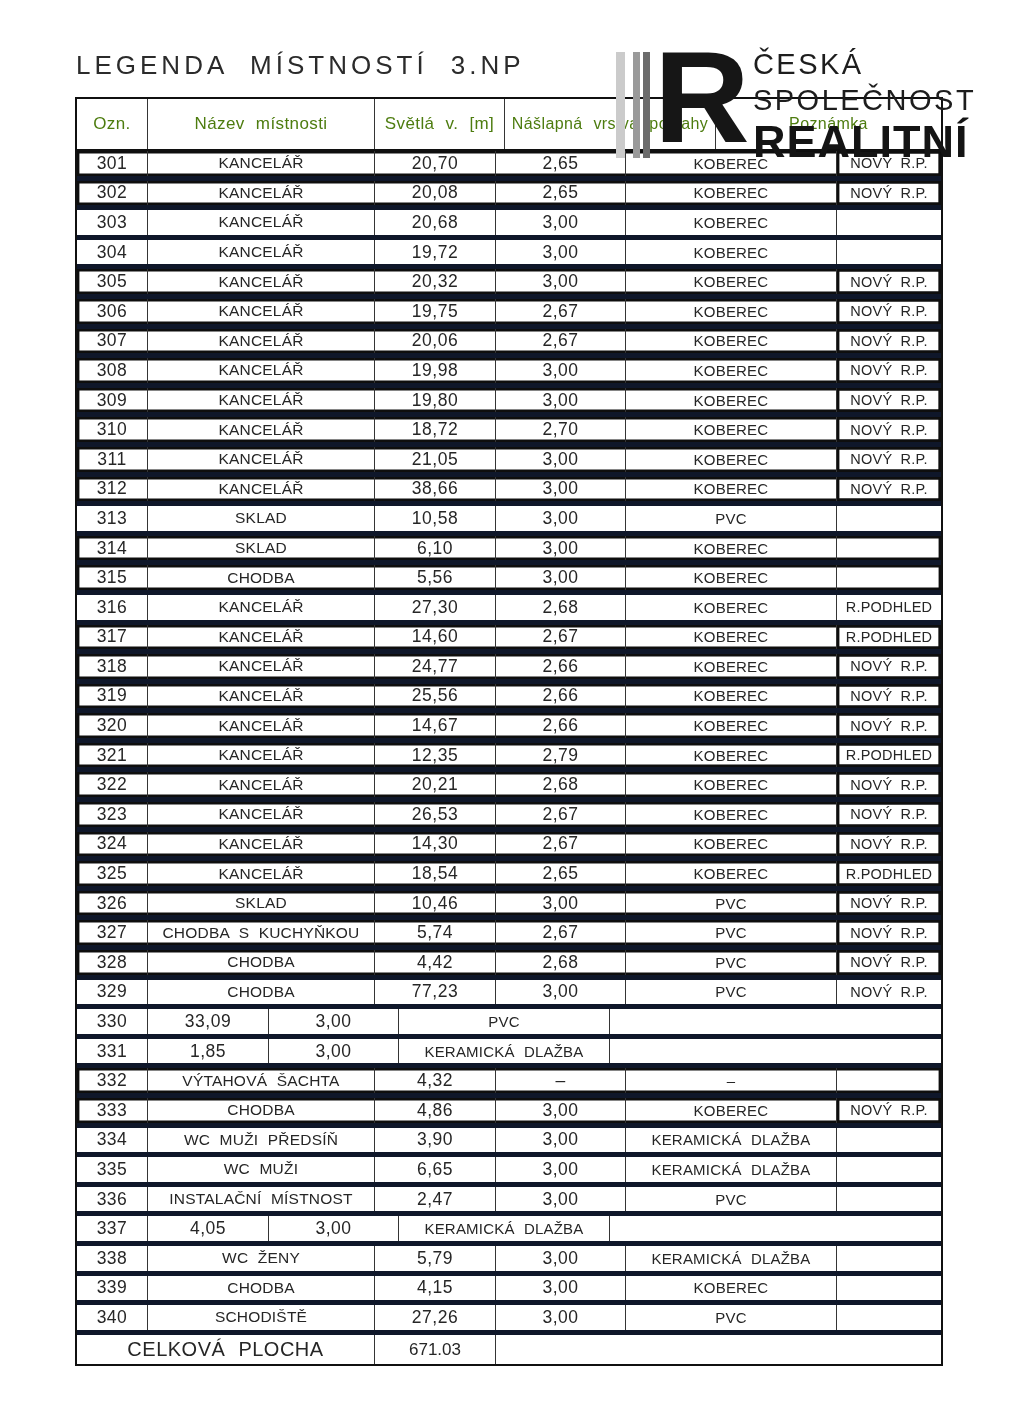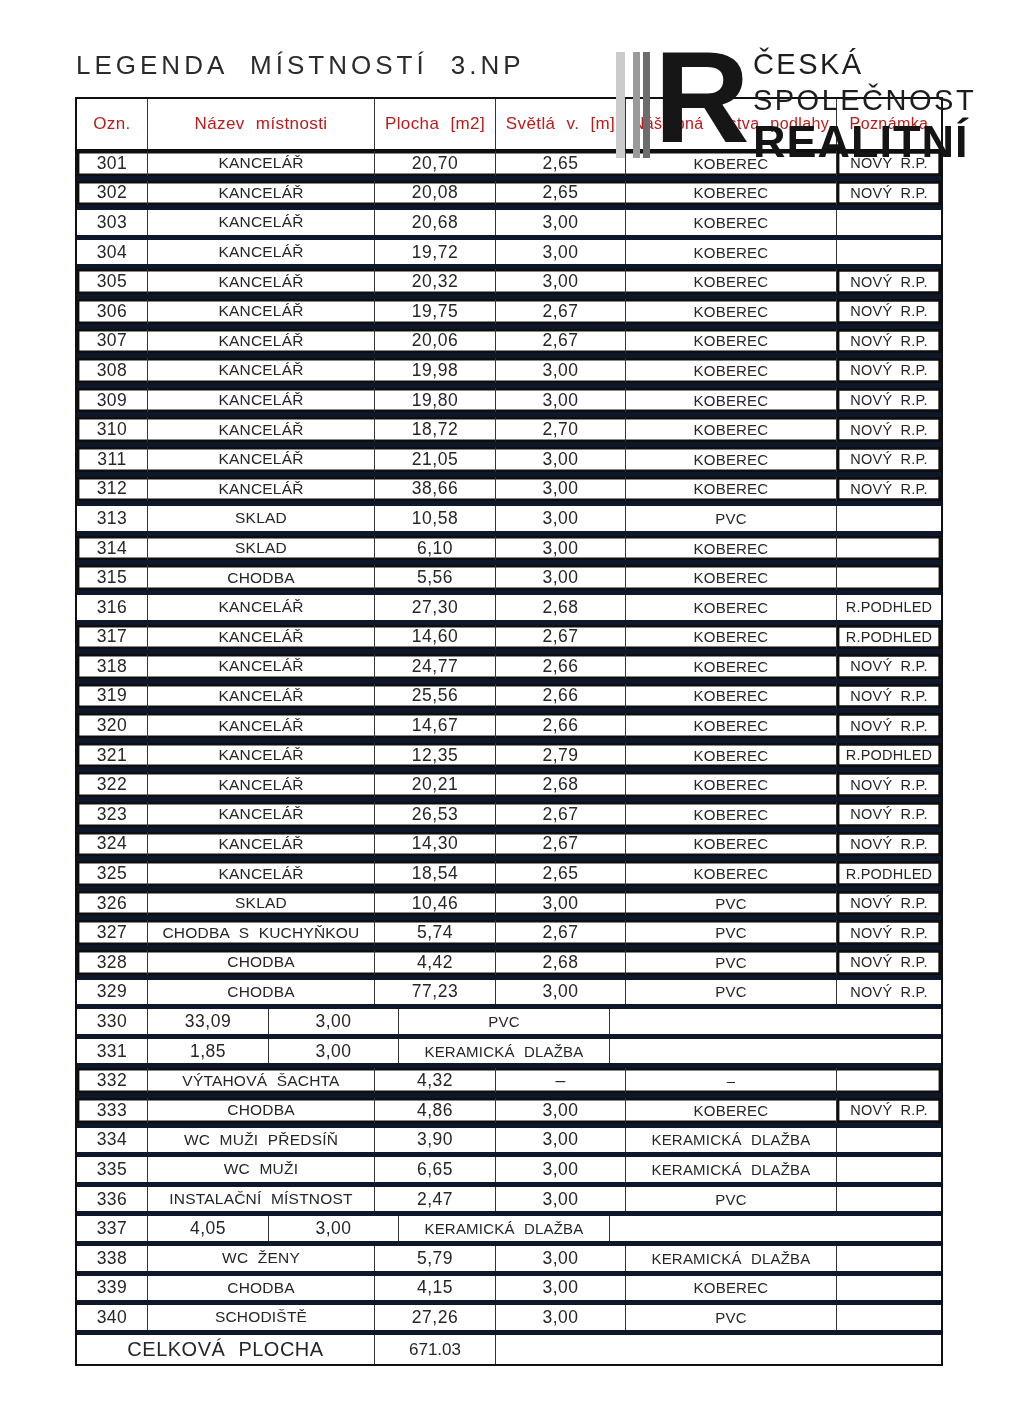--- a/index.html
+++ b/index.html
@@ -23,21 +23,21 @@
     border-right:1px solid #353535; box-sizing:border-box; height:100%;
     white-space:nowrap; overflow:hidden;
   }
   .cell:last-child { border-right:none; }
   .c-ozn    { width:71px; }
   .c-nazev  { width:227px; }
   .c-plocha { width:121px; }
   .c-svetla { width:130px; }
   .c-vrstva { width:211px; }
   .c-pozn   { flex:1; }
-  .header-row .cell { font-size:17px; letter-spacing:0.4px; word-spacing:6px; color:#b91c1c; }
+  .header-row .cell { font-size:17px; letter-spacing:0.4px; word-spacing:6px; color:#4d7c0f; }
   .header-row .c-vrstva, .header-row .c-pozn { font-size:16px; }
   .row {
     display:flex; height:29.6px; box-sizing:border-box;
     border-bottom:5px solid #0f172a; position:relative;
   }
   .row .c-ozn, .row .c-plocha, .row .c-svetla { font-size:17.5px; letter-spacing:0.5px; }
   .row .c-nazev  { font-size:15.5px; letter-spacing:0.2px; word-spacing:5px; }
   .row .c-vrstva { font-size:15px; letter-spacing:0.2px; word-spacing:5px; }
   .row .c-pozn   { font-size:14.5px; letter-spacing:0.2px; word-spacing:4px; }
   .row.bold { box-shadow: inset 0 0 0 2.4px #0e0e0e; }
@@ -65,21 +65,20 @@
 <body>
 
 <div class="page">
 
   <div class="title">LEGENDA MÍSTNOSTÍ 3.NP</div>
 
   <div class="legend-table">
     <div class="header-row">
       <div class="cell c-ozn">Ozn.</div>
       <div class="cell c-nazev">Název místnosti</div>
-      <div class="cell c-plocha">Plocha [m2]</div>
       <div class="cell c-svetla">Světlá v. [m]</div>
       <div class="cell c-vrstva">Nášlapná vrstva podlahy</div>
       <div class="cell c-pozn">Poznámka</div>
     </div>
 
     <div>
         <div class="row bold">
           <div class="cell c-ozn">301</div>
           <div class="cell c-nazev">KANCELÁŘ</div>
           <div class="cell c-plocha">20,70</div>

